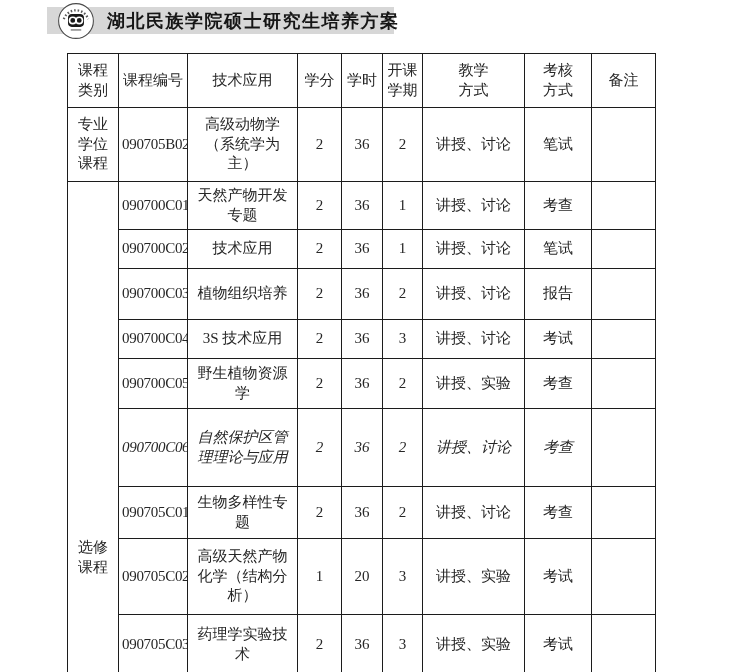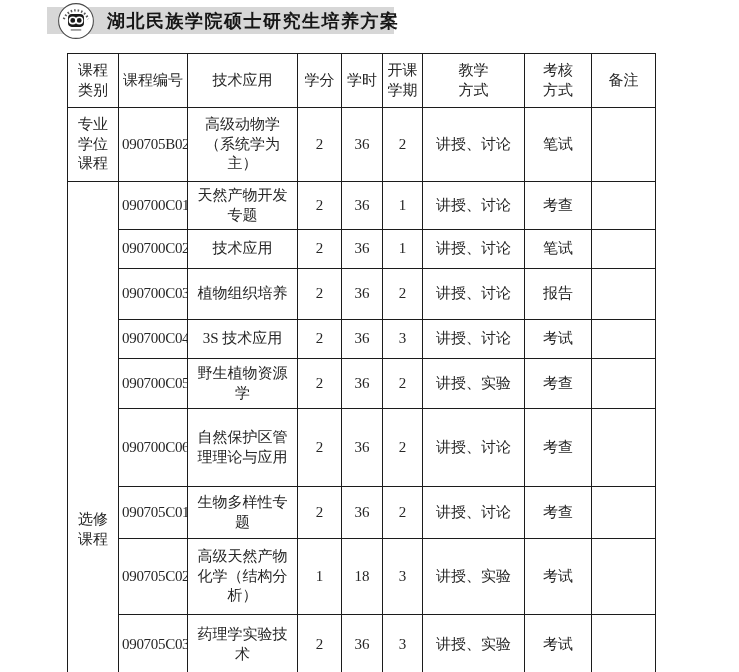--- a/index.html
+++ b/index.html
@@ -43,31 +43,31 @@
     font-weight:normal;
     color:#262626;
     padding:0 3px;
     overflow:hidden;
   }
   th.pre, td.cat{white-space:pre-line;}
   td.name{padding:0 13px;}
   td.code{letter-spacing:-0.3px;font-size:14.5px;}
   td.elect{position:relative;}
   td.elect .elect-label{
-    position:absolute;left:0;right:0;top:328px;
+    position:absolute;left:0;right:0;top:356px;
     white-space:pre-line;line-height:1.3;
   }
   tr.hr   {height:54px;}
   tr.row1 {height:74px;}
   tr.row2 {height:48px;}
   tr.row3 {height:39px;}
   tr.row4 {height:51px;}
   tr.row5 {height:39px;}
   tr.row6 {height:50px;}
-  tr.row7 {height:78px;}
+  tr.row7 {height:78px;font-style:italic;}
   tr.row8 {height:52px;}
   tr.row9 {height:76px;}
   tr.row10{height:60px;}
   tr.row11{height:45px;}
 </style>
 </head>
 <body>
 
 <div class="page">
 
@@ -206,21 +206,21 @@
       <td>2</td>
       <td>讲授、讨论</td>
       <td>考查</td>
       <td></td>
     </tr>
 
     <tr class="row9">
       <td class="code">090705C02</td>
       <td class="name">高级天然产物化学（结构分析）</td>
       <td>1</td>
-      <td>18</td>
+      <td>20</td>
       <td>3</td>
       <td>讲授、实验</td>
       <td>考试</td>
       <td></td>
     </tr>
 
     <tr class="row10">
       <td class="code">090705C03</td>
       <td class="name">药理学实验技术</td>
       <td>2</td>

